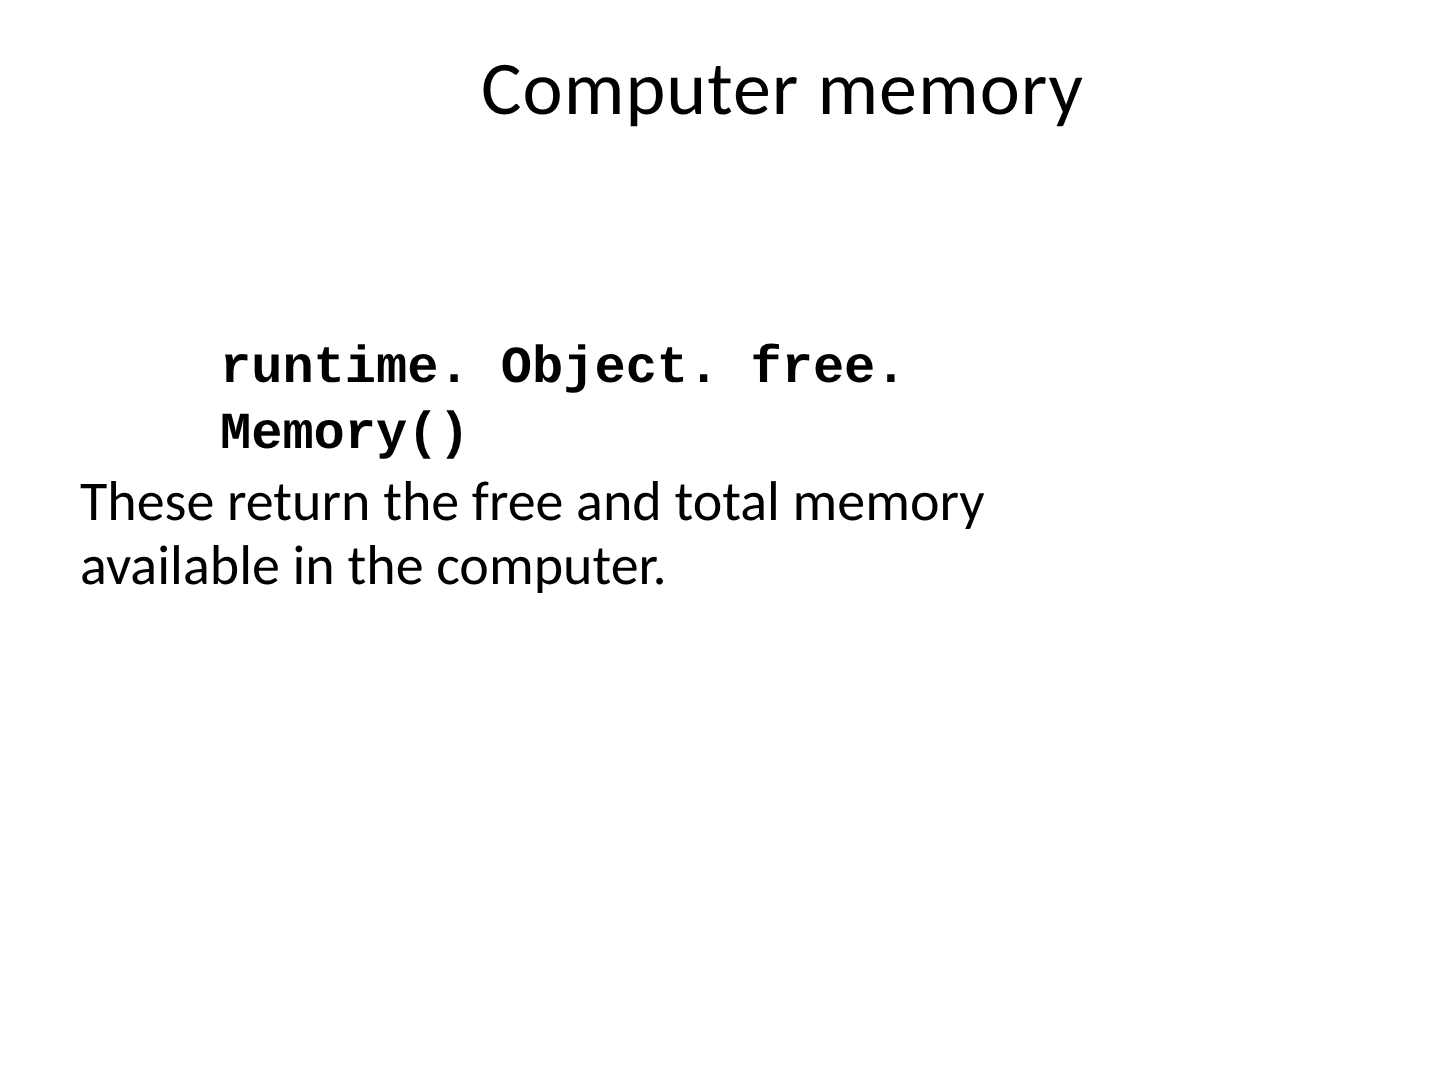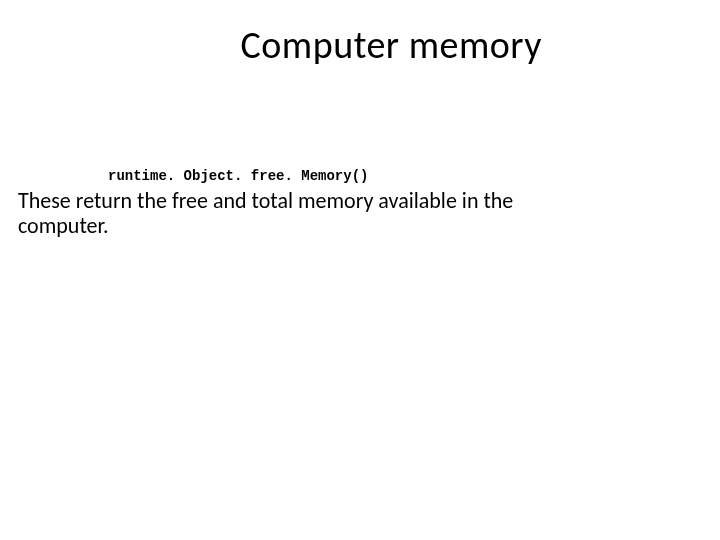--- a/index.html
+++ b/index.html
@@ -1,48 +1,48 @@
 <!DOCTYPE html>
 <html><head>
 <meta charset="utf-8">
 <style>
   * { margin: 0; padding: 0; box-sizing: border-box; }
   html, body { width: 720px; height: 540px; background: #fff; font-family: Calibri, "Segoe UI", Arial, sans-serif; color: #000; }
   .slide {
     width: 584px;
     height: 540px;
     position: relative;
-    padding: 18px 30px 30px 18px;
+    padding: 18px 30px 30px 40px;
   }
   .title {
     font-size: 38px;
     font-weight: 400;
     text-align: right;
     margin-right: 12px;
     margin-top: 4px;
     letter-spacing: 0.5px;
   }
   .body {
     margin-top: 100px;
     font-size: 22px;
     line-height: 1.15;
   }
   .para {
     margin-bottom: 28px;
   }
   .code-block {
-    margin-left: 90px;
+    margin-left: 70px;
     font-family: "Courier New", Courier, monospace;
     font-weight: bold;
-    font-size: 14px;
+    font-size: 26px;
     line-height: 1.25;
   }
   .code-line { display: block; }
   .followup {
-    font-size: 22px;
+    font-size: 28px;
     line-height: 1.15;
     margin-top: 2px;
   }
 </style>
 </head>
 <body>
 
 <div class="slide">
   <div class="title">Computer memory</div>
 

